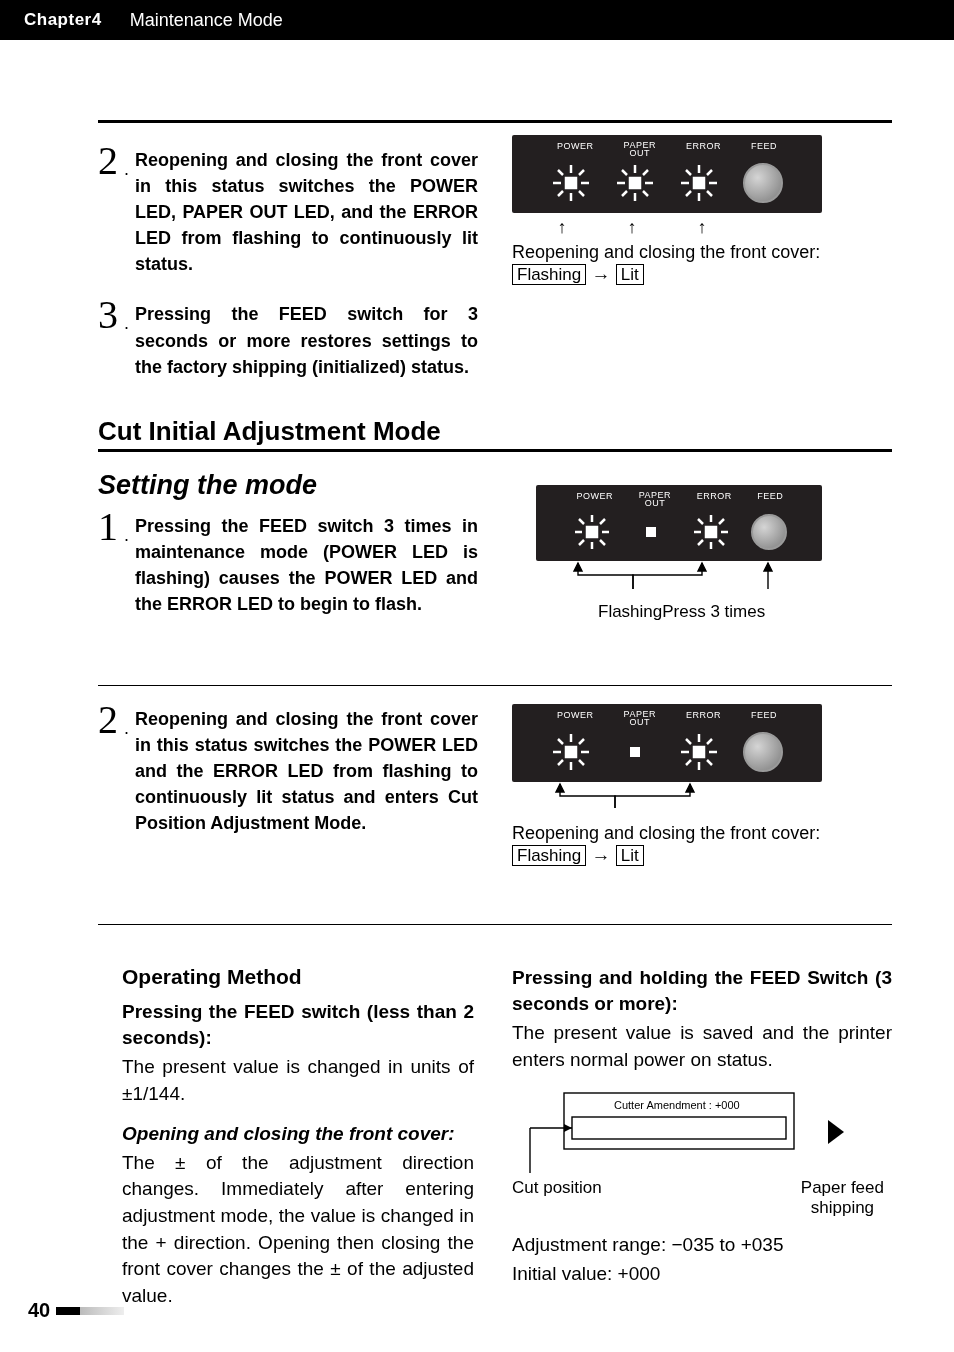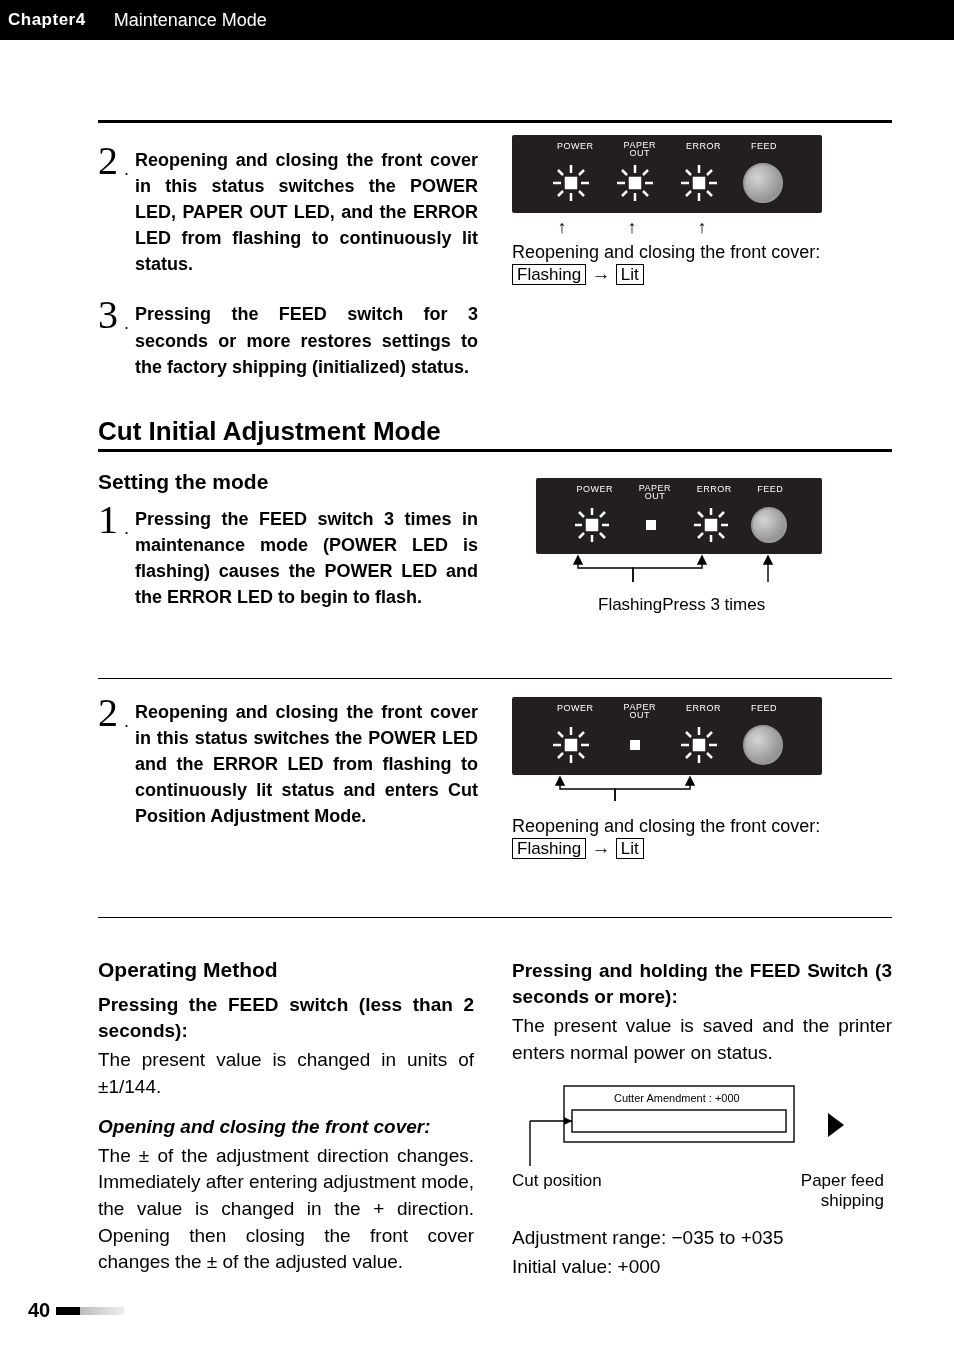--- a/index.html
+++ b/index.html
@@ -11,21 +11,21 @@
     height: 1352px;
     position: relative;
     font-size: 19px;
   }
   .header-bar {
     background: #000;
     color: #fff;
     display: flex;
     align-items: center;
     height: 40px;
-    padding-left: 8px;
+    padding-left: 24px;
   }
   .chapter-label { font-weight: bold; font-size: 17px; letter-spacing: 0.5px; }
   .chapter-title { font-size: 18px; margin-left: 28px; font-weight: 500; }
   .content {
     position: absolute;
     left: 98px;
     right: 62px;
     top: 120px;
   }
   .subsection {
@@ -126,20 +126,21 @@
     margin-top: 4px;
   }
   .boxed {
     border: 1px solid #000;
     padding: 0 4px;
     font-size: 17px;
   }
   .twocol {
     display: flex;
     gap: 38px;
+    margin-left: 24px;
   }
   .col-l, .col-r { width: 380px; }
   .op-h { font-weight: bold; font-size: 21px; margin-top: 26px; margin-bottom: 10px;}
   .op-sub { font-weight: 600; font-size: 19px; line-height: 1.4; text-align: justify;}
   .op-body { font-size: 19px; line-height: 1.4; margin-top: 2px; text-align: justify;}
   .footer {
     position: absolute;
     left: 28px;
     bottom: 30px;
     display: flex;
@@ -248,21 +249,21 @@
         <span class="boxed">Flashing</span>
         <span>→</span>
         <span class="boxed">Lit</span>
       </div>
     </div>
   </div>
 
   <div class="section-h2">Cut Initial Adjustment Mode</div>
   <hr class="section-h2-underline">
 
-  <div class="subsection" style="font-size:21px;">Setting the mode</div>
+  <div class="subsection" style="font-size:27px;font-style:italic;">Setting the mode</div>
 
   <div style="position:relative; min-height:164px;">
     <div class="step">
       <span class="step-num">1</span>
       <span class="step-dot">.</span>
       <span class="step-text">Pressing the FEED switch 3 times in maintenance mode (POWER LED is flashing) causes the POWER LED and the ERROR LED to begin to flash.</span>
     </div>
 
     <div class="panel" style="left:438px; top:-22px;">
       <div class="panel-box" style="width:286px;">
@@ -420,21 +421,21 @@
           <rect x="52" y="6" width="230" height="56" fill="none" stroke="#000" stroke-width="1.4"></rect>
           <text x="102" y="22" font-size="11" font-family="sans-serif">Cutter Amendment : +000</text>
           <rect x="60" y="30" width="214" height="22" fill="none" stroke="#000" stroke-width="1.4"></rect>
           <line x1="18" y1="41" x2="60" y2="41" stroke="#000" stroke-width="1.4"></line>
           <polygon points="60,41 52,37 52,45" fill="#000"></polygon>
           <line x1="18" y1="41" x2="18" y2="86" stroke="#000" stroke-width="1.4"></line>
           <polygon points="332,45 316,33 316,57" fill="#000"></polygon>
         </svg>
         <div style="display:flex; justify-content:space-between; margin-top:-8px;">
           <span>Cut position</span>
-          <span style="text-align:right; margin-right:8px;">
+          <span style="text-align:center; margin-right:8px;">
             <span>Paper feed</span><br>
             <span>shipping</span>
           </span>
         </div>
       </div>
 
       <div class="op-body" style="margin-top:14px;">Adjustment range: −035 to +035</div>
       <div class="op-body">Initial value: +000</div>
     </div>
   </div>

